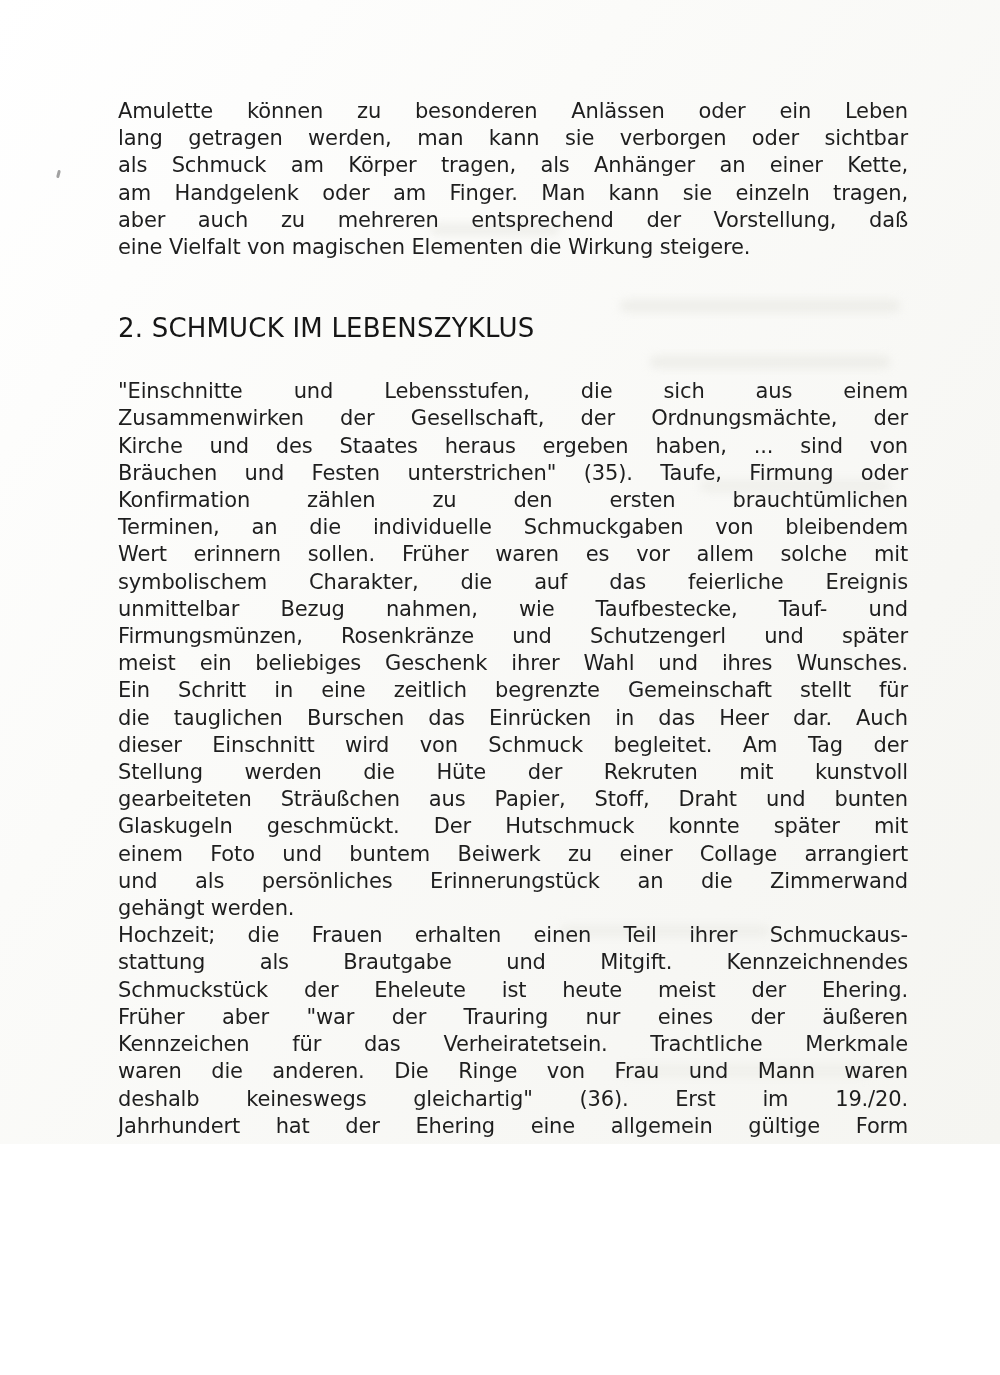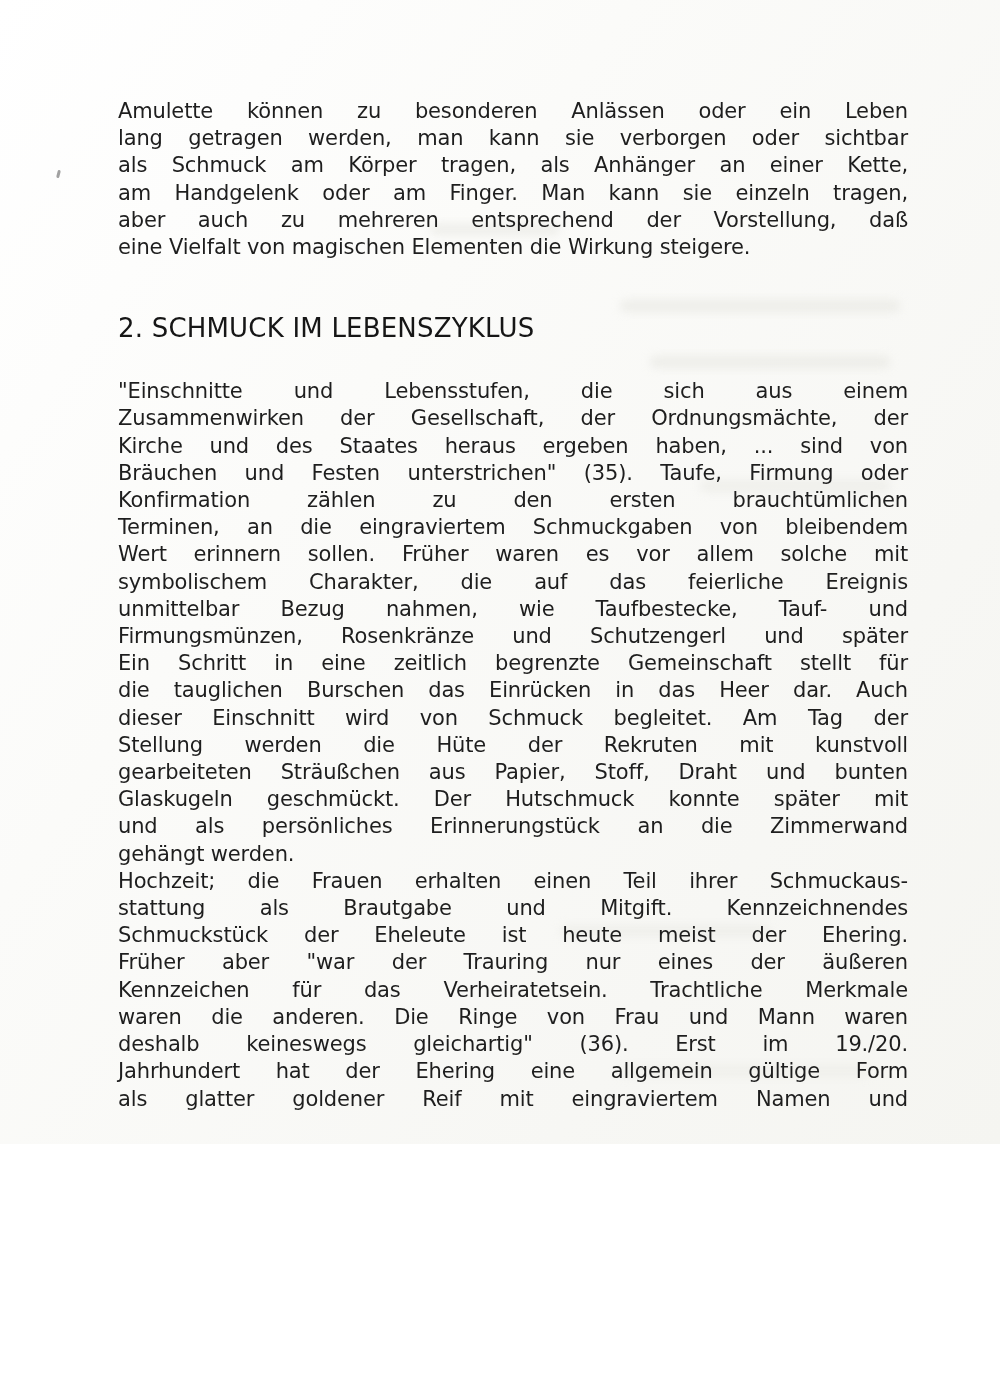--- a/index.html
+++ b/index.html
@@ -102,31 +102,33 @@
       </div>
 
     <h2 class="heading">2. SCHMUCK IM LEBENSZYKLUS</h2>
 
     <div class="para body-para">
         <div class="tline">"Einschnitte und Lebensstufen, die sich aus einem</div>
         <div class="tline">Zusammenwirken der Gesellschaft, der Ordnungsmächte, der</div>
         <div class="tline">Kirche und des Staates heraus ergeben haben, ... sind von</div>
         <div class="tline">Bräuchen und Festen unterstrichen" (35). Taufe, Firmung oder</div>
         <div class="tline">Konfirmation zählen zu den ersten brauchtümlichen</div>
-        <div class="tline">Terminen, an die eingraviertem Schmuckgaben von bleibendem</div>
+        <div class="tline">Terminen, an die individuelle Schmuckgaben von bleibendem</div>
         <div class="tline">Wert erinnern sollen. Früher waren es vor allem solche mit</div>
         <div class="tline">symbolischem Charakter, die auf das feierliche Ereignis</div>
         <div class="tline">unmittelbar Bezug nahmen, wie Taufbestecke, Tauf- und</div>
         <div class="tline">Firmungsmünzen, Rosenkränze und Schutzengerl und später</div>
+        <div class="tline">meist ein beliebiges Geschenk ihrer Wahl und ihres Wunsches.</div>
         <div class="tline">Ein Schritt in eine zeitlich begrenzte Gemeinschaft stellt für</div>
         <div class="tline">die tauglichen Burschen das Einrücken in das Heer dar. Auch</div>
         <div class="tline">dieser Einschnitt wird von Schmuck begleitet. Am Tag der</div>
         <div class="tline">Stellung werden die Hüte der Rekruten mit kunstvoll</div>
         <div class="tline">gearbeiteten Sträußchen aus Papier, Stoff, Draht und bunten</div>
         <div class="tline">Glaskugeln geschmückt. Der Hutschmuck konnte später mit</div>
+        <div class="tline">einem Foto und buntem Beiwerk zu einer Collage arrangiert</div>
         <div class="tline">und als persönliches Erinnerungstück an die Zimmerwand</div>
         <div class="tline tline-end">gehängt werden.</div>
         <div class="tline">Hochzeit; die Frauen erhalten einen Teil ihrer Schmuckaus-</div>
         <div class="tline">stattung als Brautgabe und Mitgift. Kennzeichnendes</div>
         <div class="tline">Schmuckstück der Eheleute ist heute meist der Ehering.</div>
         <div class="tline">Früher aber "war der Trauring nur eines der äußeren</div>
         <div class="tline">Kennzeichen für das Verheiratetsein. Trachtliche Merkmale</div>
         <div class="tline">waren die anderen. Die Ringe von Frau und Mann waren</div>
         <div class="tline">deshalb keineswegs gleichartig" (36). Erst im 19./20.</div>
         <div class="tline">Jahrhundert hat der Ehering eine allgemein gültige Form</div>

